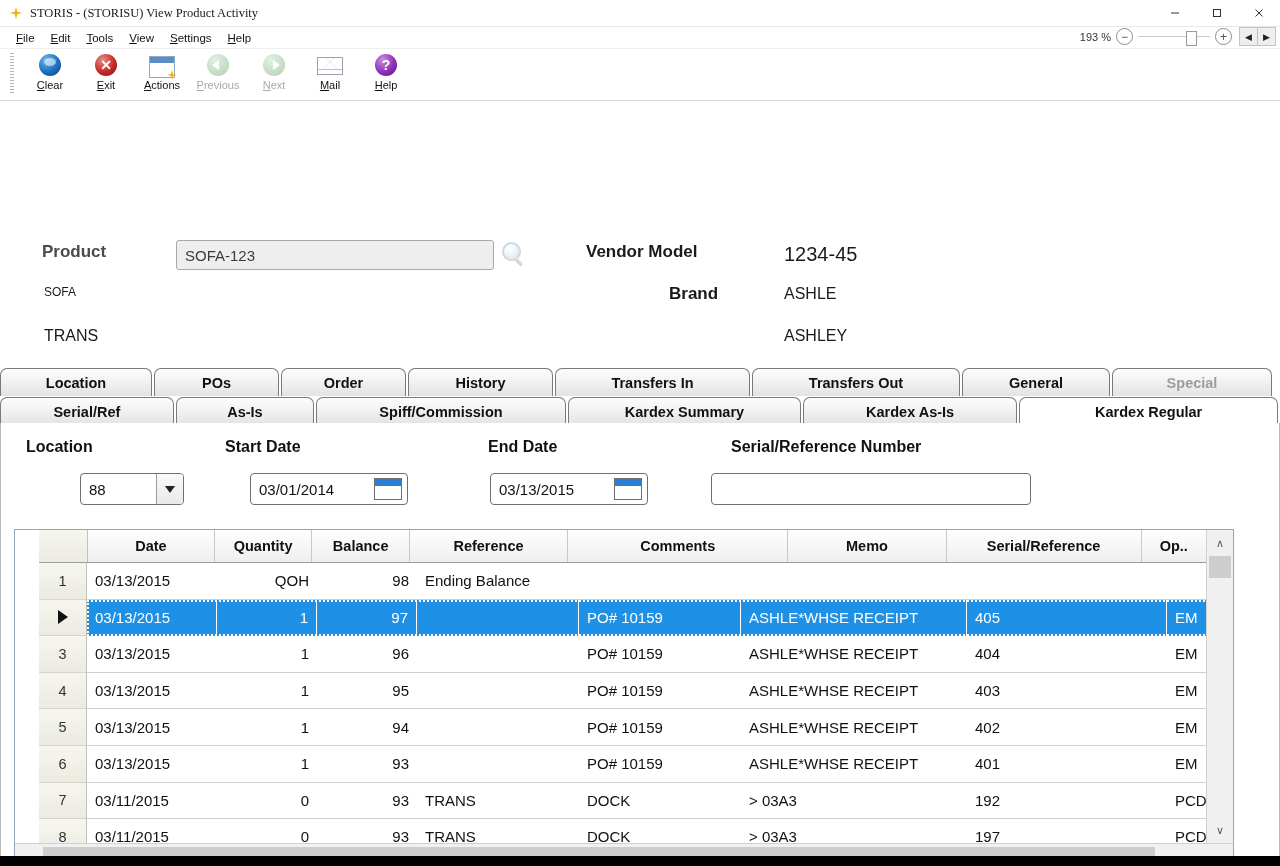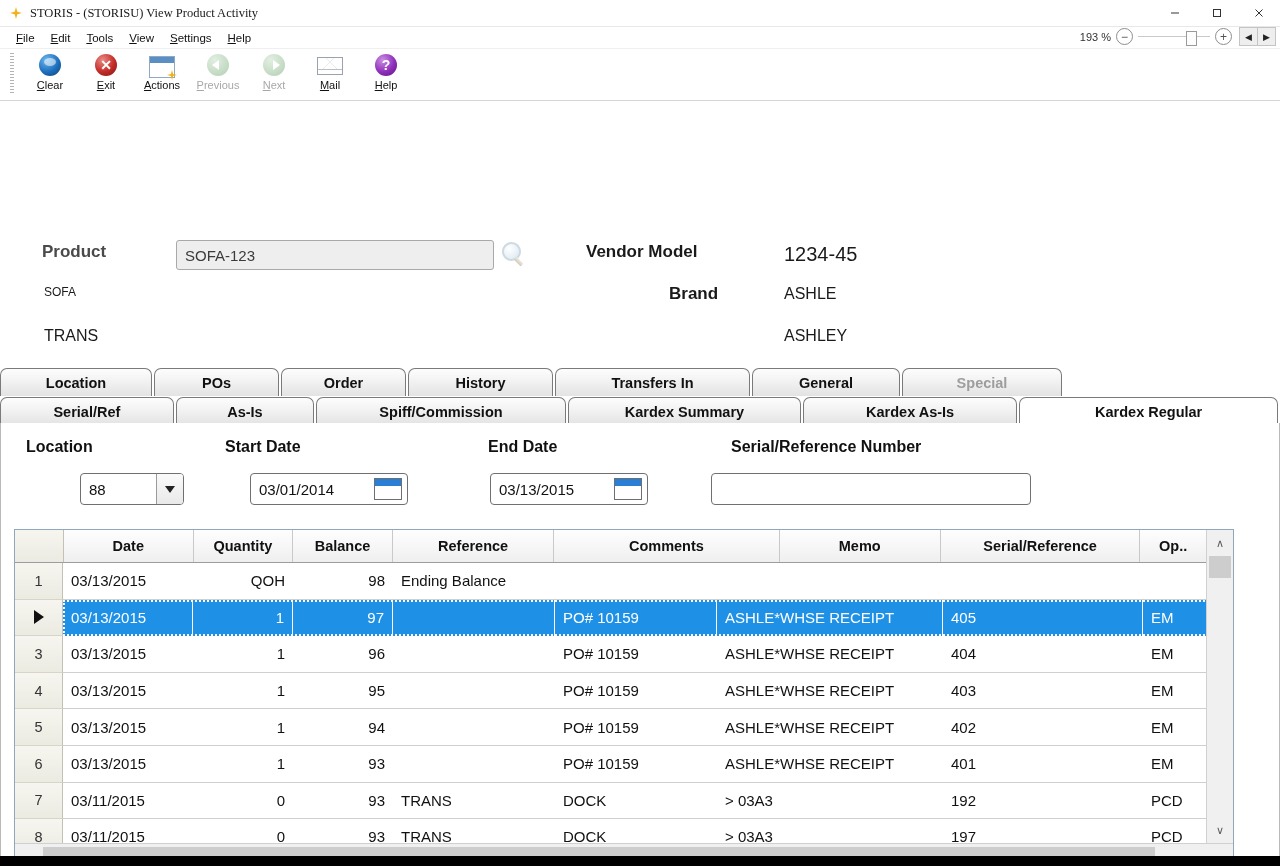--- a/index.html
+++ b/index.html
@@ -293,21 +293,21 @@
   .grid {
     position: absolute; left: 14px; top: 428px;
     width: 1220px; height: 344px;
     border: 1px solid #8fa8bd;
     background: #ffffff;
     box-sizing: border-box;
     display: flex; flex-direction: column;
     overflow: hidden;
   }
   .grid-body { flex: 1 1 auto; display: flex; overflow: hidden; }
-  .grid-main { flex: 1 1 auto; display: flex; flex-direction: column; overflow: hidden; }
+  .grid-main { flex: 1 1 auto; display: flex; flex-direction: column; overflow: hidden; margin-left: 24px; }
 
   .grid-head {
     display: flex; height: 32px; flex: 0 0 32px;
     background: linear-gradient(#fefefe, #efefef);
     border-bottom: 1px solid #9d9d9d;
   }
   .gutter-head {
     flex: 0 0 48px;
     background: linear-gradient(#f6f5ef, #ecebe2);
     border-right: 1px solid #c3c0b4;
@@ -497,20 +497,21 @@
     <div class="val-brand">ASHLE</div>
     <div class="val-brand2">ASHLEY</div>
 
     <div class="tabstrip">
       <div class="tabrow">
         <div class="tab" style="width:152px">Location</div>
         <div class="tab" style="width:125px">POs</div>
         <div class="tab" style="width:125px">Order</div>
         <div class="tab" style="width:145px">History</div>
         <div class="tab" style="width:195px">Transfers In</div>
+        <div class="tab" style="width:208px">Transfers Out</div>
         <div class="tab" style="width:148px">General</div>
         <div class="tab disabled" style="width:160px">Special</div>
       </div>
       <div class="tabrow">
         <div class="tab" style="width:176px">Serial/Ref</div>
         <div class="tab" style="width:140px">As-Is</div>
         <div class="tab" style="width:253px">Spiff/Commission</div>
         <div class="tab" style="width:236px">Kardex Summary</div>
         <div class="tab" style="width:217px">Kardex As-Is</div>
         <div class="tab active" style="width:262px">Kardex Regular</div>

